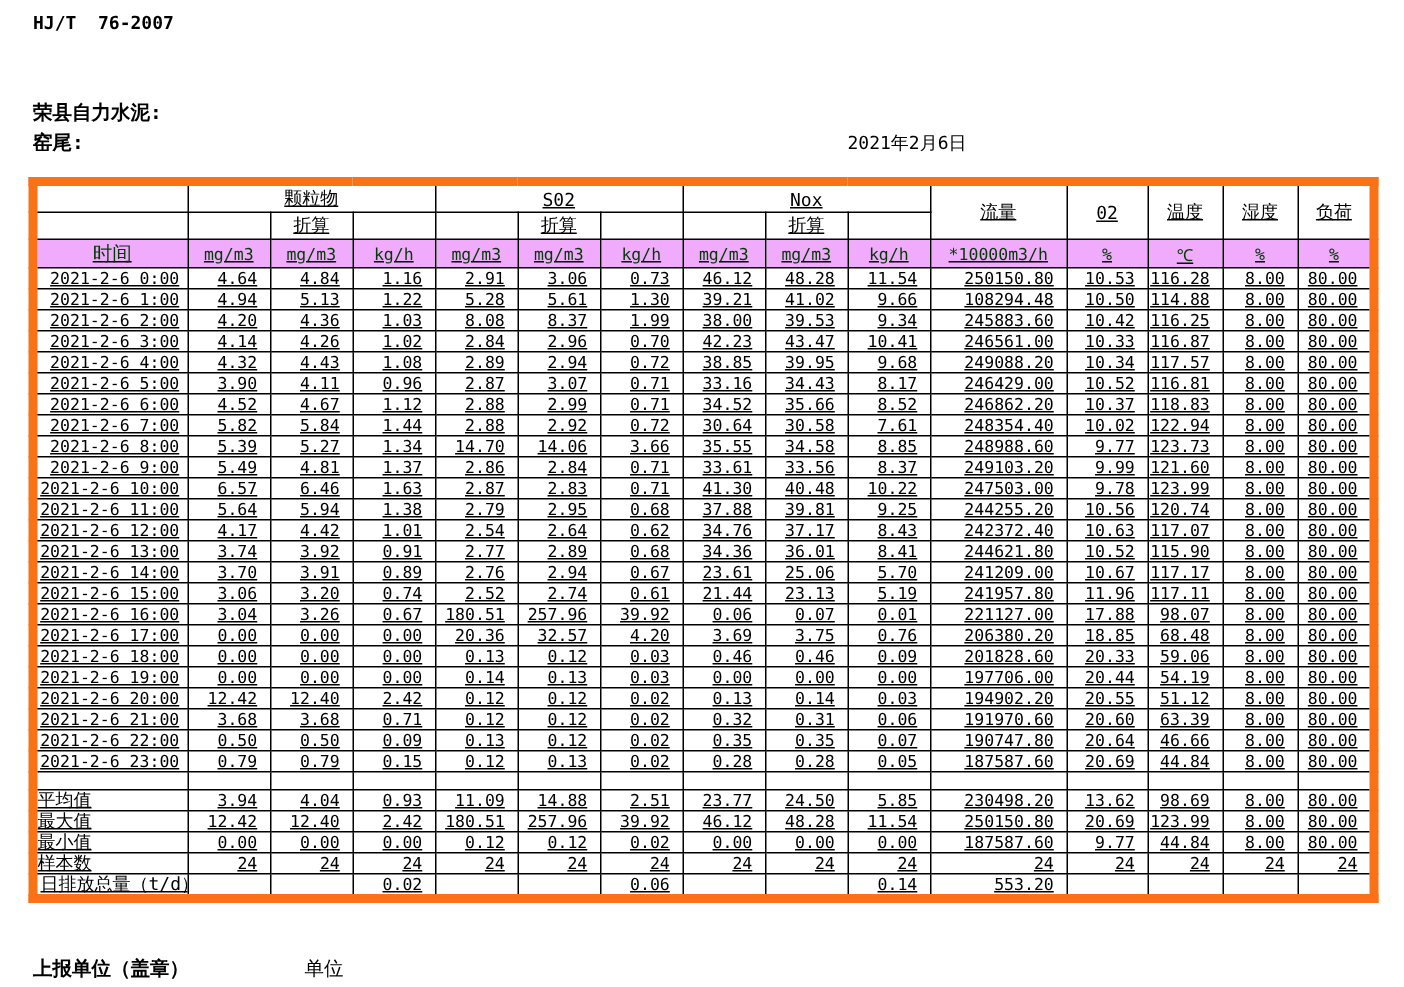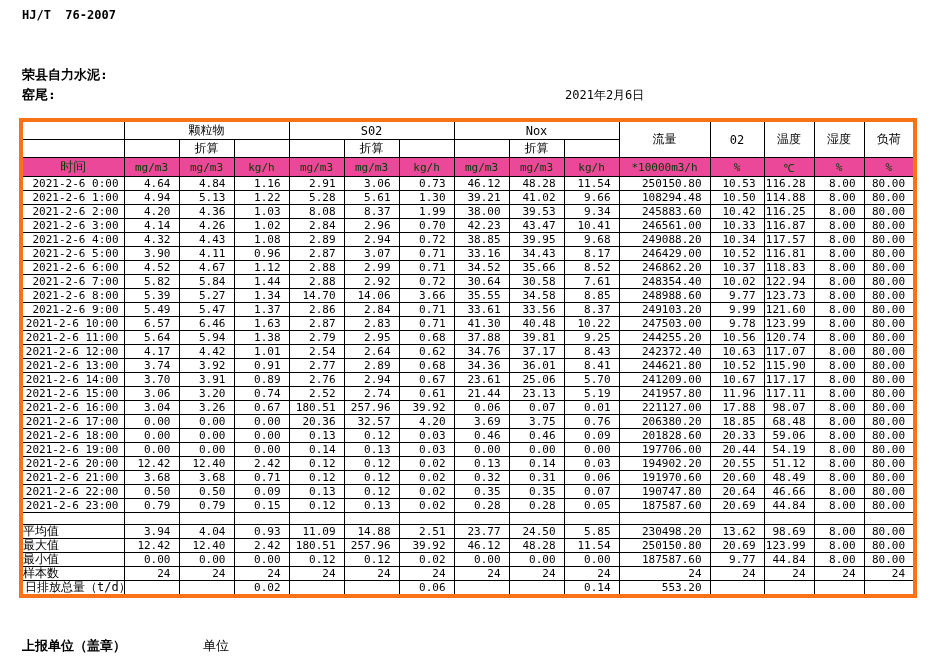--- a/index.html
+++ b/index.html
@@ -11,27 +11,27 @@
   .title-wrap { position:absolute; left:0; top:30px; width:660px; text-align:center; }
   .title { font-size:15px; font-weight:bold; letter-spacing:1px; }
   .company { position:absolute; left:22px; top:66px; font-size:13px; font-weight:bold; }
   .station { position:absolute; left:22px; top:86px; font-size:13px; font-weight:bold; }
   .date { position:absolute; left:565px; top:87px; font-size:12px; }
 
   table.report { position:absolute; left:19px; top:118px; border-collapse:collapse;
     table-layout:fixed; width:895px; }
   table.report th, table.report td { border:1px solid #000; overflow:hidden;
     white-space:nowrap; font-weight:normal; }
-  table.report { border:4px solid #f97316; }
+  table.report { border:6px solid #f97316;text-decoration:underline; }
 
   tr.hgroup th { height:19px; font-size:12px; text-align:center; }
   tr.hconv th  { height:14px; font-size:12px; text-align:center; }
   th.single    { font-size:13px; text-align:center; }
   tr.hunits th { height:16px; font-size:11px; text-align:center;
-    background:#ec4899; color:#003b00; }
+    background:#f0abfc; color:#003b00; }
   tr.hunits th.time-h { font-size:13px; }
 
   td.time-cell { font-size:11px; text-align:right; padding-right:5px; height:13.6px; line-height:13px; }
   td.num-cell  { font-size:11px; text-align:right; padding-right:8px; height:13.6px; line-height:13px; }
   tr.blank-row td { height:12px; }
   td.label-cell { font-size:12px; text-align:left; padding-right:4px; height:13.5px; line-height:13px; }
   td.label-cell.left { text-align:left; padding-left:2px; }
 
   .foot-flue { position:absolute; left:22px; top:620px; font-size:12px; }
   .foot-report { position:absolute; left:22px; top:637px; font-size:13px; font-weight:bold; }
@@ -259,21 +259,21 @@
           <td class="num-cell">8.85</td>
           <td class="num-cell">248988.60</td>
           <td class="num-cell">9.77</td>
           <td class="num-cell">123.73</td>
           <td class="num-cell">8.00</td>
           <td class="num-cell">80.00</td>
         </tr>
         <tr class="data-row">
           <td class="time-cell">2021-2-6 9:00</td>
           <td class="num-cell">5.49</td>
-          <td class="num-cell">5.47</td>
+          <td class="num-cell">4.81</td>
           <td class="num-cell">1.37</td>
           <td class="num-cell">2.86</td>
           <td class="num-cell">2.84</td>
           <td class="num-cell">0.71</td>
           <td class="num-cell">33.61</td>
           <td class="num-cell">33.56</td>
           <td class="num-cell">8.37</td>
           <td class="num-cell">249103.20</td>
           <td class="num-cell">9.99</td>
           <td class="num-cell">121.60</td>
@@ -473,21 +473,21 @@
           <td class="num-cell">3.68</td>
           <td class="num-cell">0.71</td>
           <td class="num-cell">0.12</td>
           <td class="num-cell">0.12</td>
           <td class="num-cell">0.02</td>
           <td class="num-cell">0.32</td>
           <td class="num-cell">0.31</td>
           <td class="num-cell">0.06</td>
           <td class="num-cell">191970.60</td>
           <td class="num-cell">20.60</td>
-          <td class="num-cell">48.49</td>
+          <td class="num-cell">63.39</td>
           <td class="num-cell">8.00</td>
           <td class="num-cell">80.00</td>
         </tr>
         <tr class="data-row">
           <td class="time-cell">2021-2-6 22:00</td>
           <td class="num-cell">0.50</td>
           <td class="num-cell">0.50</td>
           <td class="num-cell">0.09</td>
           <td class="num-cell">0.13</td>
           <td class="num-cell">0.12</td>

